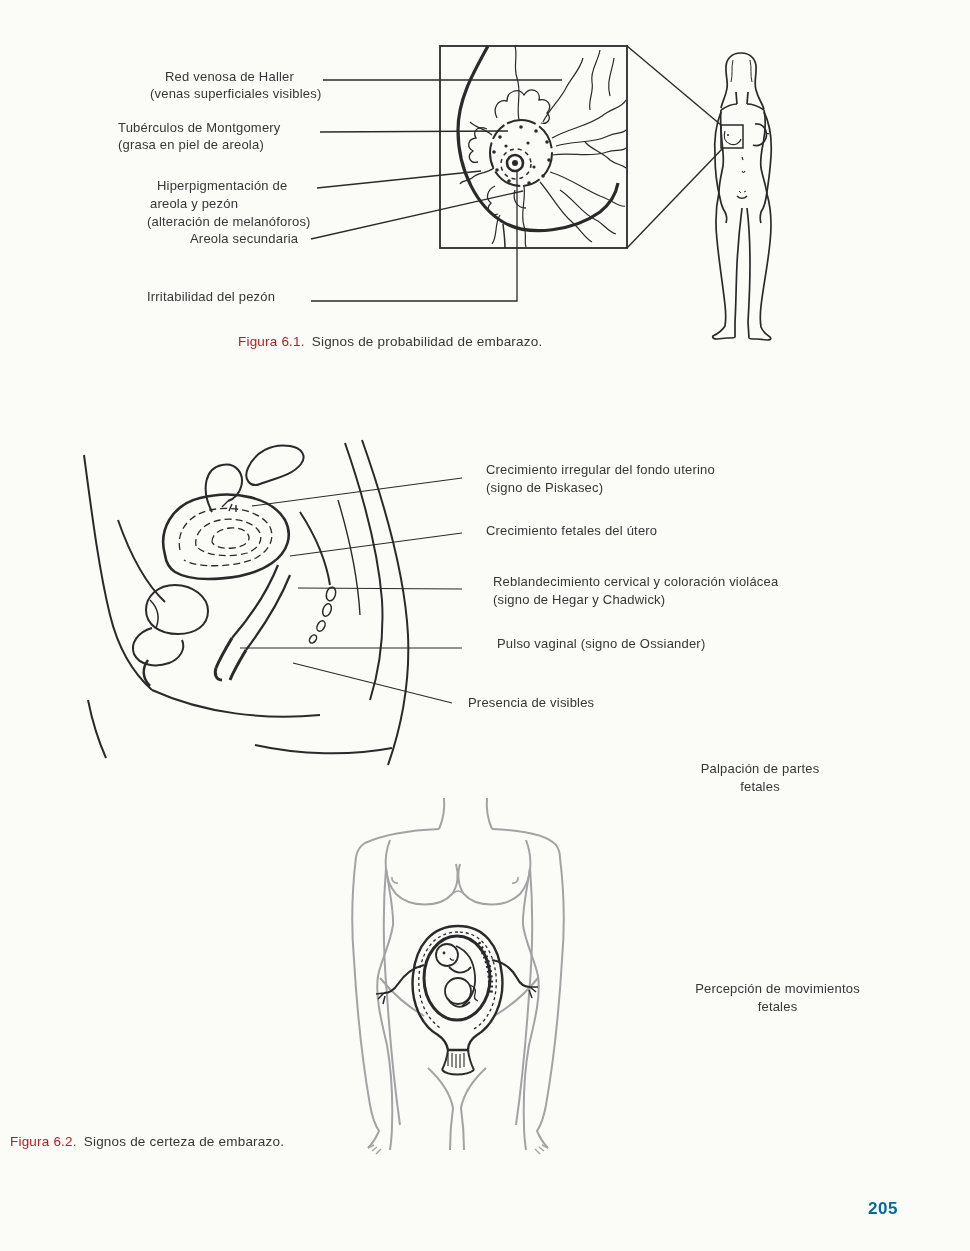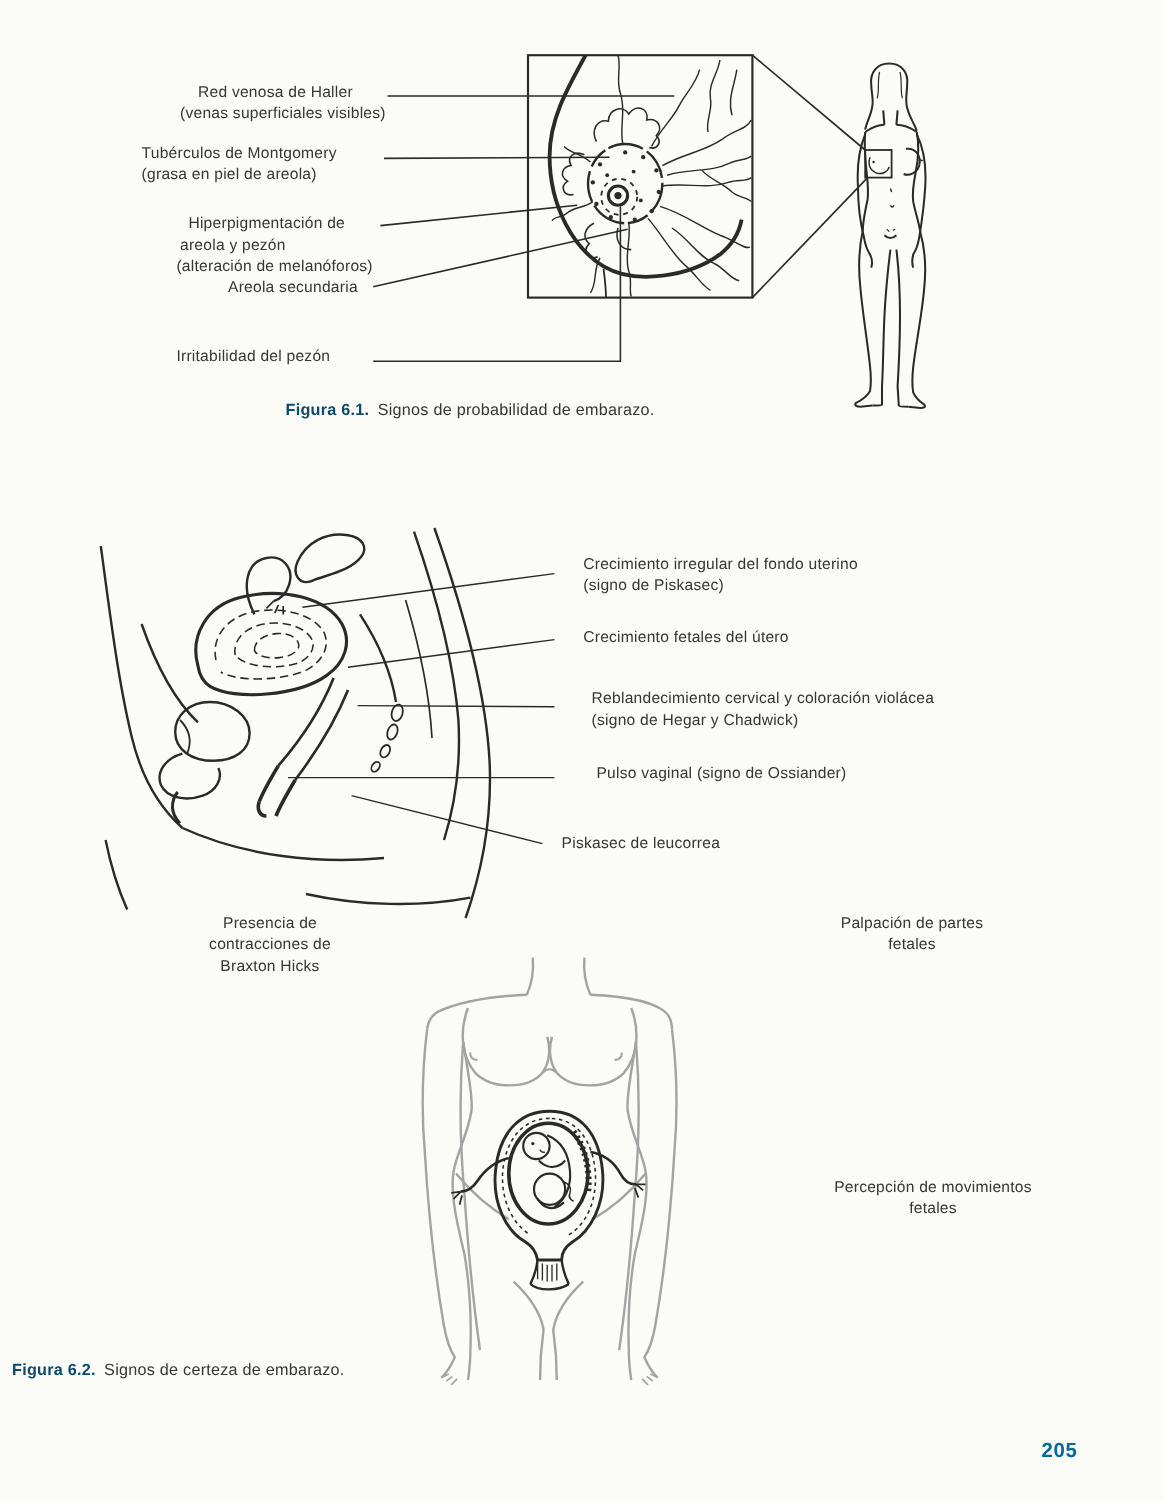--- a/index.html
+++ b/index.html
@@ -24,21 +24,21 @@
   .dot{fill:var(--ink);stroke:none;}
   .lbl{
     position:absolute;
     font-size:13px;
     line-height:16px;
     white-space:nowrap;
     letter-spacing:.2px;
   }
   .lbl-block{position:absolute;text-align:center;font-size:13px;line-height:18px;letter-spacing:.2px;}
   .caption{position:absolute;font-size:13.5px;white-space:nowrap;letter-spacing:.2px;}
-  .caption .b{font-weight:bold;color:#0c4a6e;margin-top:48px;}
+  .caption .b{font-weight:normal;color:#b91c1c;margin-top:48px;}
   .caption .t{margin-left:7px;}
   .pagenum{position:absolute;font-size:17px;font-weight:bold;color:#0369a1;letter-spacing:.5px;}
 </style>
 </head>
 <body>
 
 <div class="page">
 
   <svg class="art" width="970" height="1251" viewBox="0 0 970 1251">
 
@@ -273,27 +273,22 @@
   <div class="lbl" style="left:486px;top:462px">Crecimiento irregular del fondo uterino</div>
   <div class="lbl" style="left:486px;top:480px">(signo de Piskasec)</div>
 
   <div class="lbl" style="left:486px;top:523px">Crecimiento fetales del útero</div>
 
   <div class="lbl" style="left:493px;top:574px">Reblandecimiento cervical y coloración violácea</div>
   <div class="lbl" style="left:493px;top:592px">(signo de Hegar y Chadwick)</div>
 
   <div class="lbl" style="left:497px;top:636px">Pulso vaginal (signo de Ossiander)</div>
 
-  <div class="lbl" style="left:468px;top:695px">Piskasec de leucorrea</div>
-
-  <div class="lbl-block" style="left:130px;top:760px;width:190px">
-    <div>Presencia de</div>
-    <div>contracciones de</div>
-    <div>Braxton Hicks</div>
-  </div>
+  <div class="lbl" style="left:468px;top:695px">Presencia de visibles</div>
+
 
   <div class="lbl-block" style="left:665px;top:760px;width:190px">
     <div>Palpación de partes</div>
     <div>fetales</div>
   </div>
 
 
   <div class="lbl-block" style="left:670px;top:980px;width:215px">
     <div>Percepción de movimientos</div>
     <div>fetales</div>

